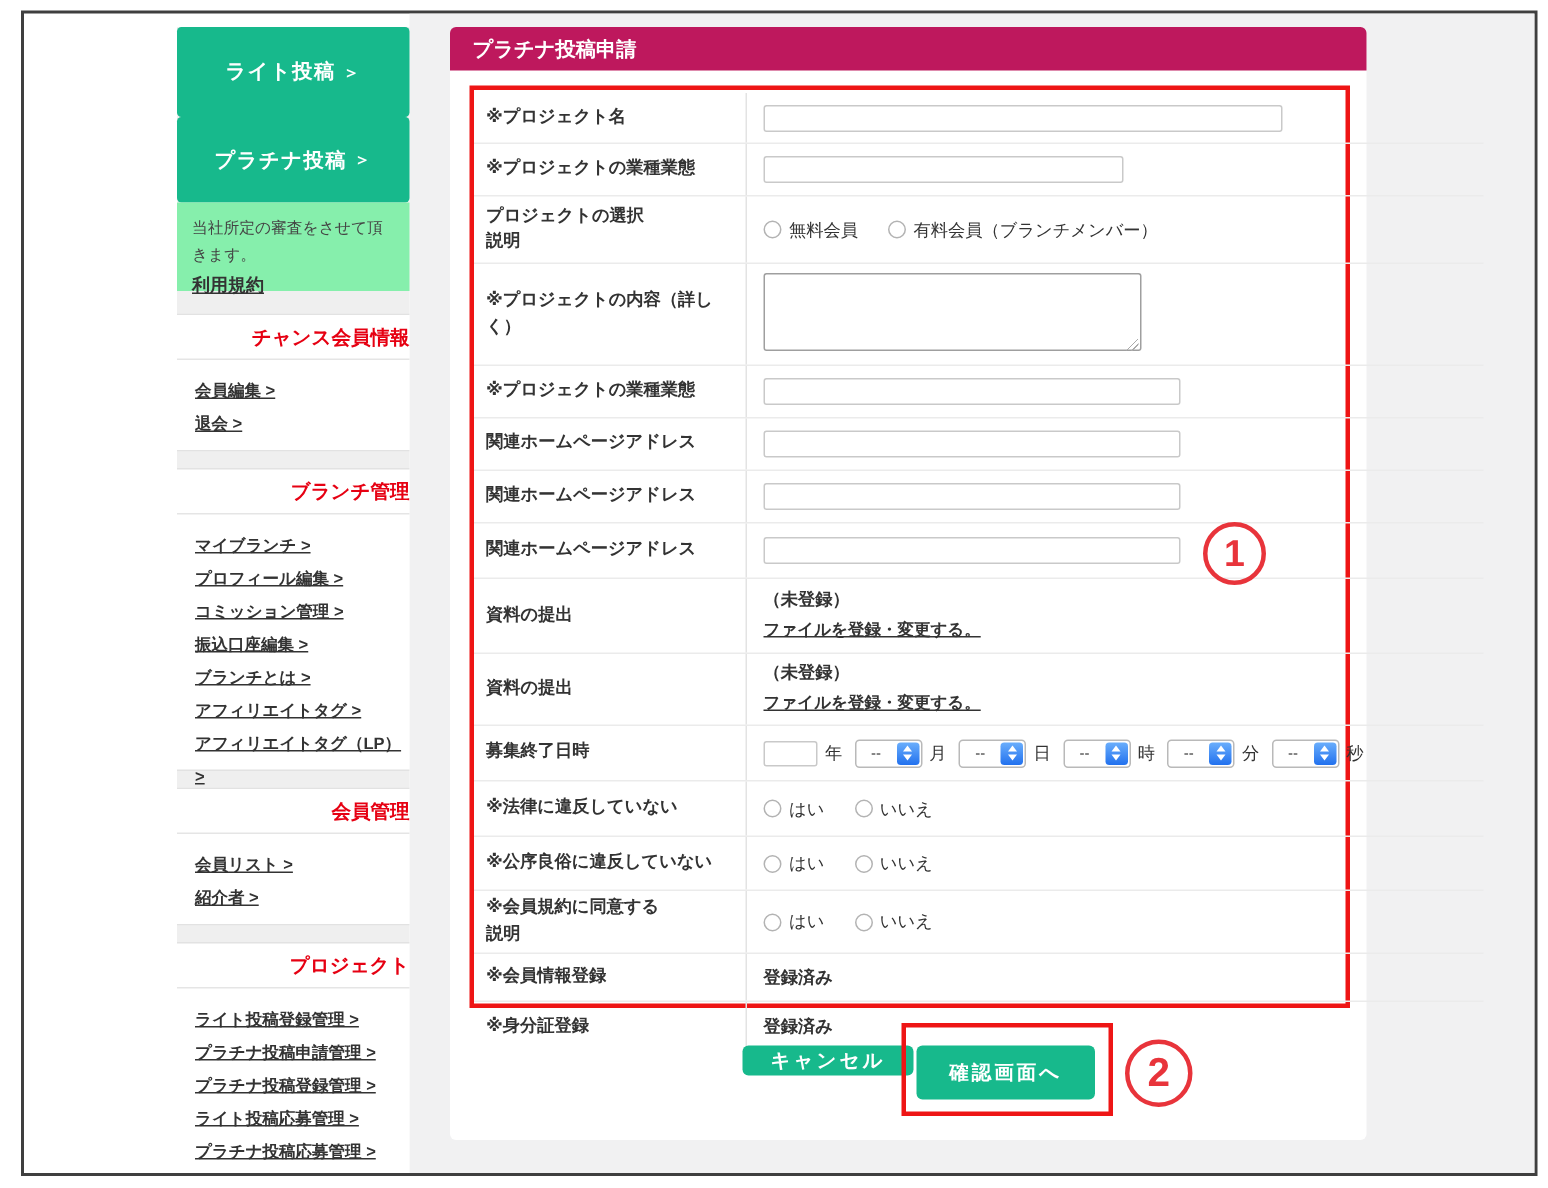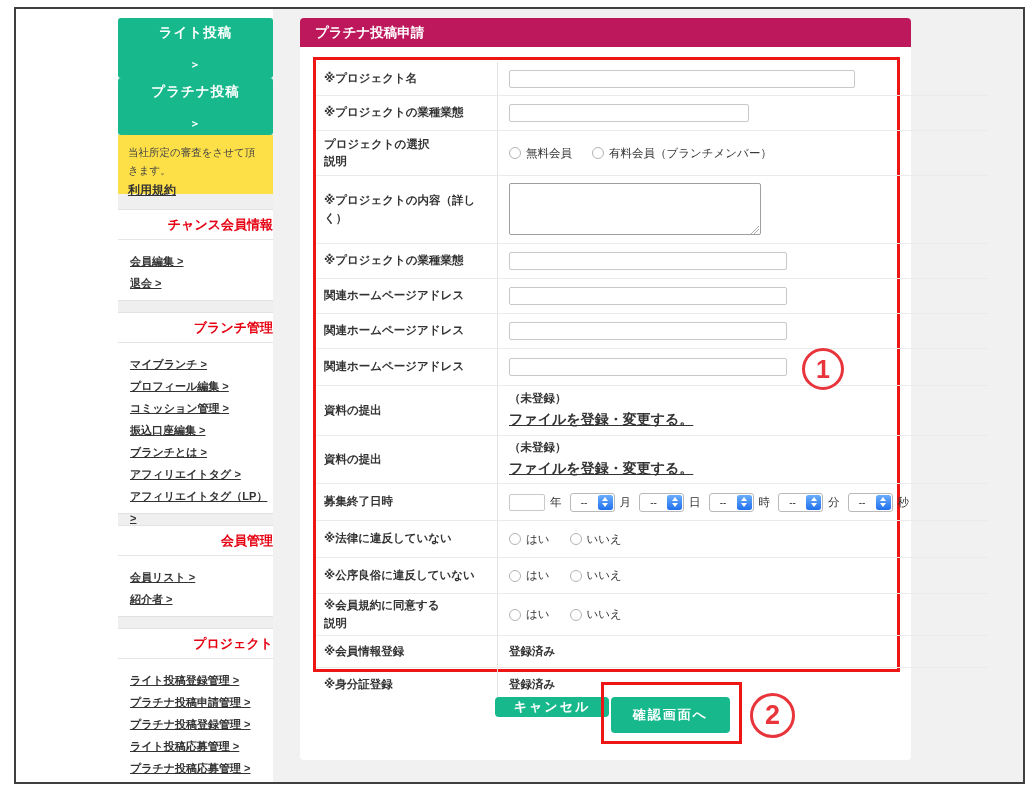--- a/index.html
+++ b/index.html
@@ -9,22 +9,22 @@
 
   #frame { position:absolute; left:14px; top:7px; width:1011px; height:777px;
     border:2px solid #3f3f3f; background:#fff; overflow:hidden; }
 
   #bg-gray { left:257px; top:0; width:750px; height:773px; background:#f1f1f2; }
 
   
   #sidebar { left:102px; top:9px; width:155px; height:764px; background:#efefef; }
   .side-btn { width:155px; background:#17b98c; color:#fff; font-weight:bold;
     font-size:13.5px; display:flex; align-items:center; justify-content:center;
-    border-radius:3px; cursor:pointer; letter-spacing:1px;flex-direction:column; }
-  .side-note { background:#fde047; padding:9px 10px 16px 10px; font-size:10.5px; line-height:1.7; color:#444; }
+    border-radius:3px; cursor:pointer; letter-spacing:1px; }
+  .side-note { background:#86efac; padding:9px 10px 16px 10px; font-size:10.5px; line-height:1.7; color:#444; }
   .side-note a { color:#333; font-weight:bold; text-decoration:underline; font-size:12px;margin-top:24px; }
   .side-sec { background:#fff; border-top:1px solid #e2e2e2; border-bottom:1px solid #e2e2e2; }
   .side-sec h3 { height:30px; line-height:30px; padding-left:12px; color:#e60012;
     font-size:13px; font-weight:bold; border-bottom:1px solid #e5e5e5;text-align:right; }
   .side-items { padding:10px 0 6px 0; }
   .side-link { display:block; height:22px; line-height:22px; padding-left:12px;
     font-size:11px; font-weight:bold; color:#333; text-decoration:underline; cursor:pointer; }
 
   
   #main { left:284px; top:9px; width:611px; height:742px; background:#fff; border-radius:4px; }
@@ -43,21 +43,21 @@
   .val.stack { flex-direction:column; align-items:flex-start; justify-content:center; line-height:1.7; }
   .ti { border:1px solid #c9c9c9; border-radius:2px; height:18px; background:#fff; font-size:11px; padding:0 4px; }
   .ta-wrap { position:relative; }
   textarea.ta { border:1px solid #9f9f9f; border-radius:2px; width:252px; height:52px;
     resize:none; font-size:11px; padding:3px 4px; font-family:inherit; }
   .grip { position:absolute; right:2px; bottom:3px; width:8px; height:8px;
     background:linear-gradient(135deg,transparent 45%,#aaa 45%,#aaa 52%,transparent 52%,transparent 68%,#aaa 68%,#aaa 75%,transparent 75%); }
   .radio { width:12px; height:12px; border:1px solid #b3b3b3; border-radius:50%;
     background:#fff; display:inline-block; margin-right:5px; flex:0 0 12px; }
   .ropt { display:inline-flex; align-items:center; margin-right:20px; font-size:11.5px; color:#333; cursor:pointer; }
-  .flink { font-size:14px; font-weight:bold; color:#333; text-decoration:underline; cursor:pointer; }
+  .flink { font-size:11px; font-weight:bold; color:#333; text-decoration:underline; cursor:pointer; }
   .fstat { font-size:11.5px; font-weight:bold; color:#333; }
   .done { font-size:11.5px; font-weight:bold; color:#333; }
 
   .sel { display:inline-flex; align-items:center; width:45px; height:19px;
     border:1px solid #b9b9b9; border-radius:3px; background:#fff; cursor:pointer; }
   .sel .txt { flex:1; text-align:center; font-size:10px; color:#333; }
   .stepper { width:15px; height:15px; margin-right:1px; border-radius:2.5px;
     background:linear-gradient(#6aaefc,#2271ee); display:flex; flex-direction:column;
     align-items:center; justify-content:center; }
   .stp-up { width:0; height:0; border-left:3px solid transparent; border-right:3px solid transparent;

